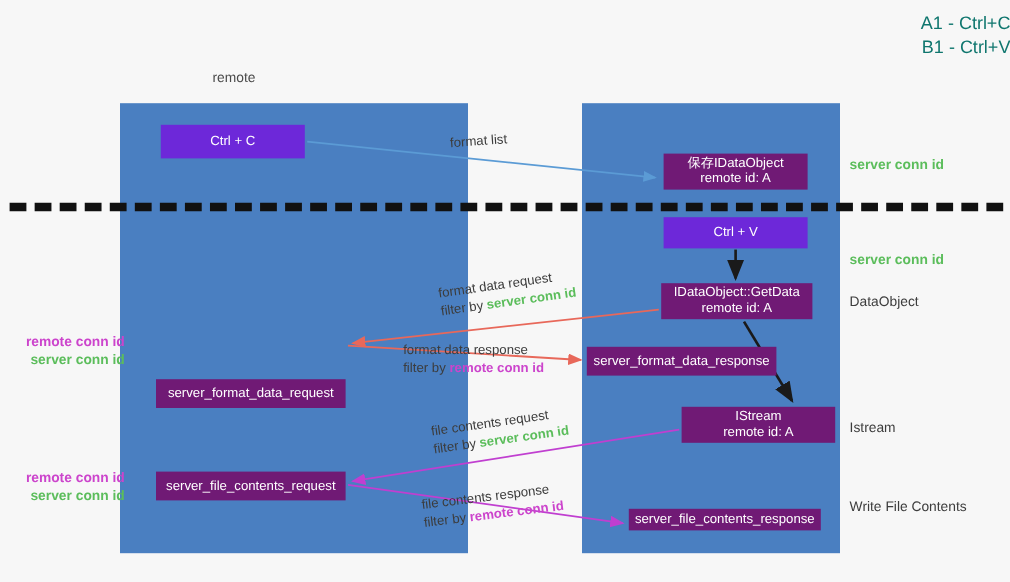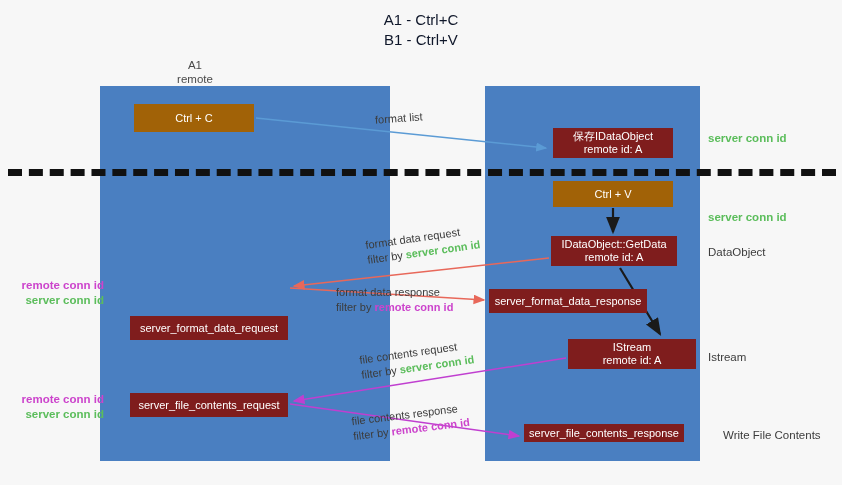--- a/index.html
+++ b/index.html
@@ -9,22 +9,22 @@
     font-family:"Liberation Sans", sans-serif;
     position:relative;
     overflow:hidden;
     color:#3c3c3c;
   }
   #stage{position:absolute;left:0;top:0;width:842px;height:485px;}
   .abs{position:absolute;}
 
   
   #title{
-    left:0;top:10px;width:842px;text-align:center;
-    font-size:15px;line-height:20px;color:#0f172a;
+    left:0;top:10px;width:842px;text-align:right;
+    font-size:15px;line-height:20px;color:#0f766e;
   }
 
   
   .lane{
     background:#4a7fc1;
   }
   #lane-a{left:100px;top:86px;width:290px;height:375px;}
   #lane-b{left:485px;top:86px;width:215px;height:375px;}
 
   .lane-header{
@@ -42,22 +42,22 @@
   
   .node{
     box-sizing:border-box;
     display:flex;flex-direction:column;
     align-items:center;justify-content:center;
     color:#ffffff;
     font-size:11px;line-height:13px;
     text-align:center;
     padding:2px 4px;
   }
-  .green{background:#a16207;}
-  .orange{background:#7f1d1d;}
+  .green{background:#6d28d9;}
+  .orange{background:#701a75;}
 
   
   #n-ctrlc{left:134px;top:104px;width:120px;height:28px;}
   #n-save{left:553px;top:128px;width:120px;height:30px;}
   #n-ctrlv{left:553px;top:181px;width:120px;height:26px;}
   #n-getdata{left:551px;top:236px;width:126px;height:30px;}
   #n-istream{left:568px;top:339px;width:128px;height:30px;}
   #n-fdreq{left:130px;top:276px;width:158px;height:24px;margin-top:40px;}
   #n-fdresp{left:489px;top:289px;width:158px;height:24px;}
   #n-fcreq{left:130px;top:393px;width:158px;height:24px;}
@@ -65,21 +65,21 @@
 
   
   .side-label{font-size:11.5px;line-height:15px;color:#3c3c3c;}
   .green-txt{color:#5bbd5b;font-weight:bold;}
   .magenta-txt{color:#cc44cc;font-weight:bold;}
 
   #lbl-sc1{left:708px;top:131px;}
   #lbl-sc2{left:708px;top:210px;}
   #lbl-dataobject{left:708px;top:245px;}
   #lbl-istream{left:708px;top:350px;}
-  #lbl-writefc{left:708px;top:428px;margin-left:15px;}
+  #lbl-writefc{left:708px;top:416px;}
 
   #lbl-left-1{left:8px;top:278px;width:96px;text-align:right;}
   #lbl-left-2{left:8px;top:392px;width:96px;text-align:right;}
   #lbl-left-2 .plain{color:#3c3c3c;font-weight:normal;}
 
   
   .flow-cap{font-size:11px;line-height:15px;color:#3c3c3c;}
 
   #cap-formatlist{left:375px;top:111px;transform:rotate(-4deg);}
   #cap-fdreq{left:366px;top:230px;transform:rotate(-8deg);}
@@ -93,21 +93,20 @@
 <body>
 
 <div id="stage">
 
   <div class="abs" id="title">
     <div>A1 - Ctrl+C</div>
     <div>B1 - Ctrl+V</div>
   </div>
 
   <div class="abs lane-header" id="hdr-a">
-    <div>A1</div>
     <div>remote</div>
   </div>
 
   <div class="abs lane" id="lane-a"></div>
   <div class="abs lane" id="lane-b"></div>
 
   <svg id="wires" viewBox="0 0 842 485">
     <defs>
       <marker id="ah-blue" markerWidth="9" markerHeight="9" refX="7" refY="3.2" orient="auto">
         <path d="M0,0 L8,3.2 L0,6.4 z" fill="#5b9bd5"></path>

